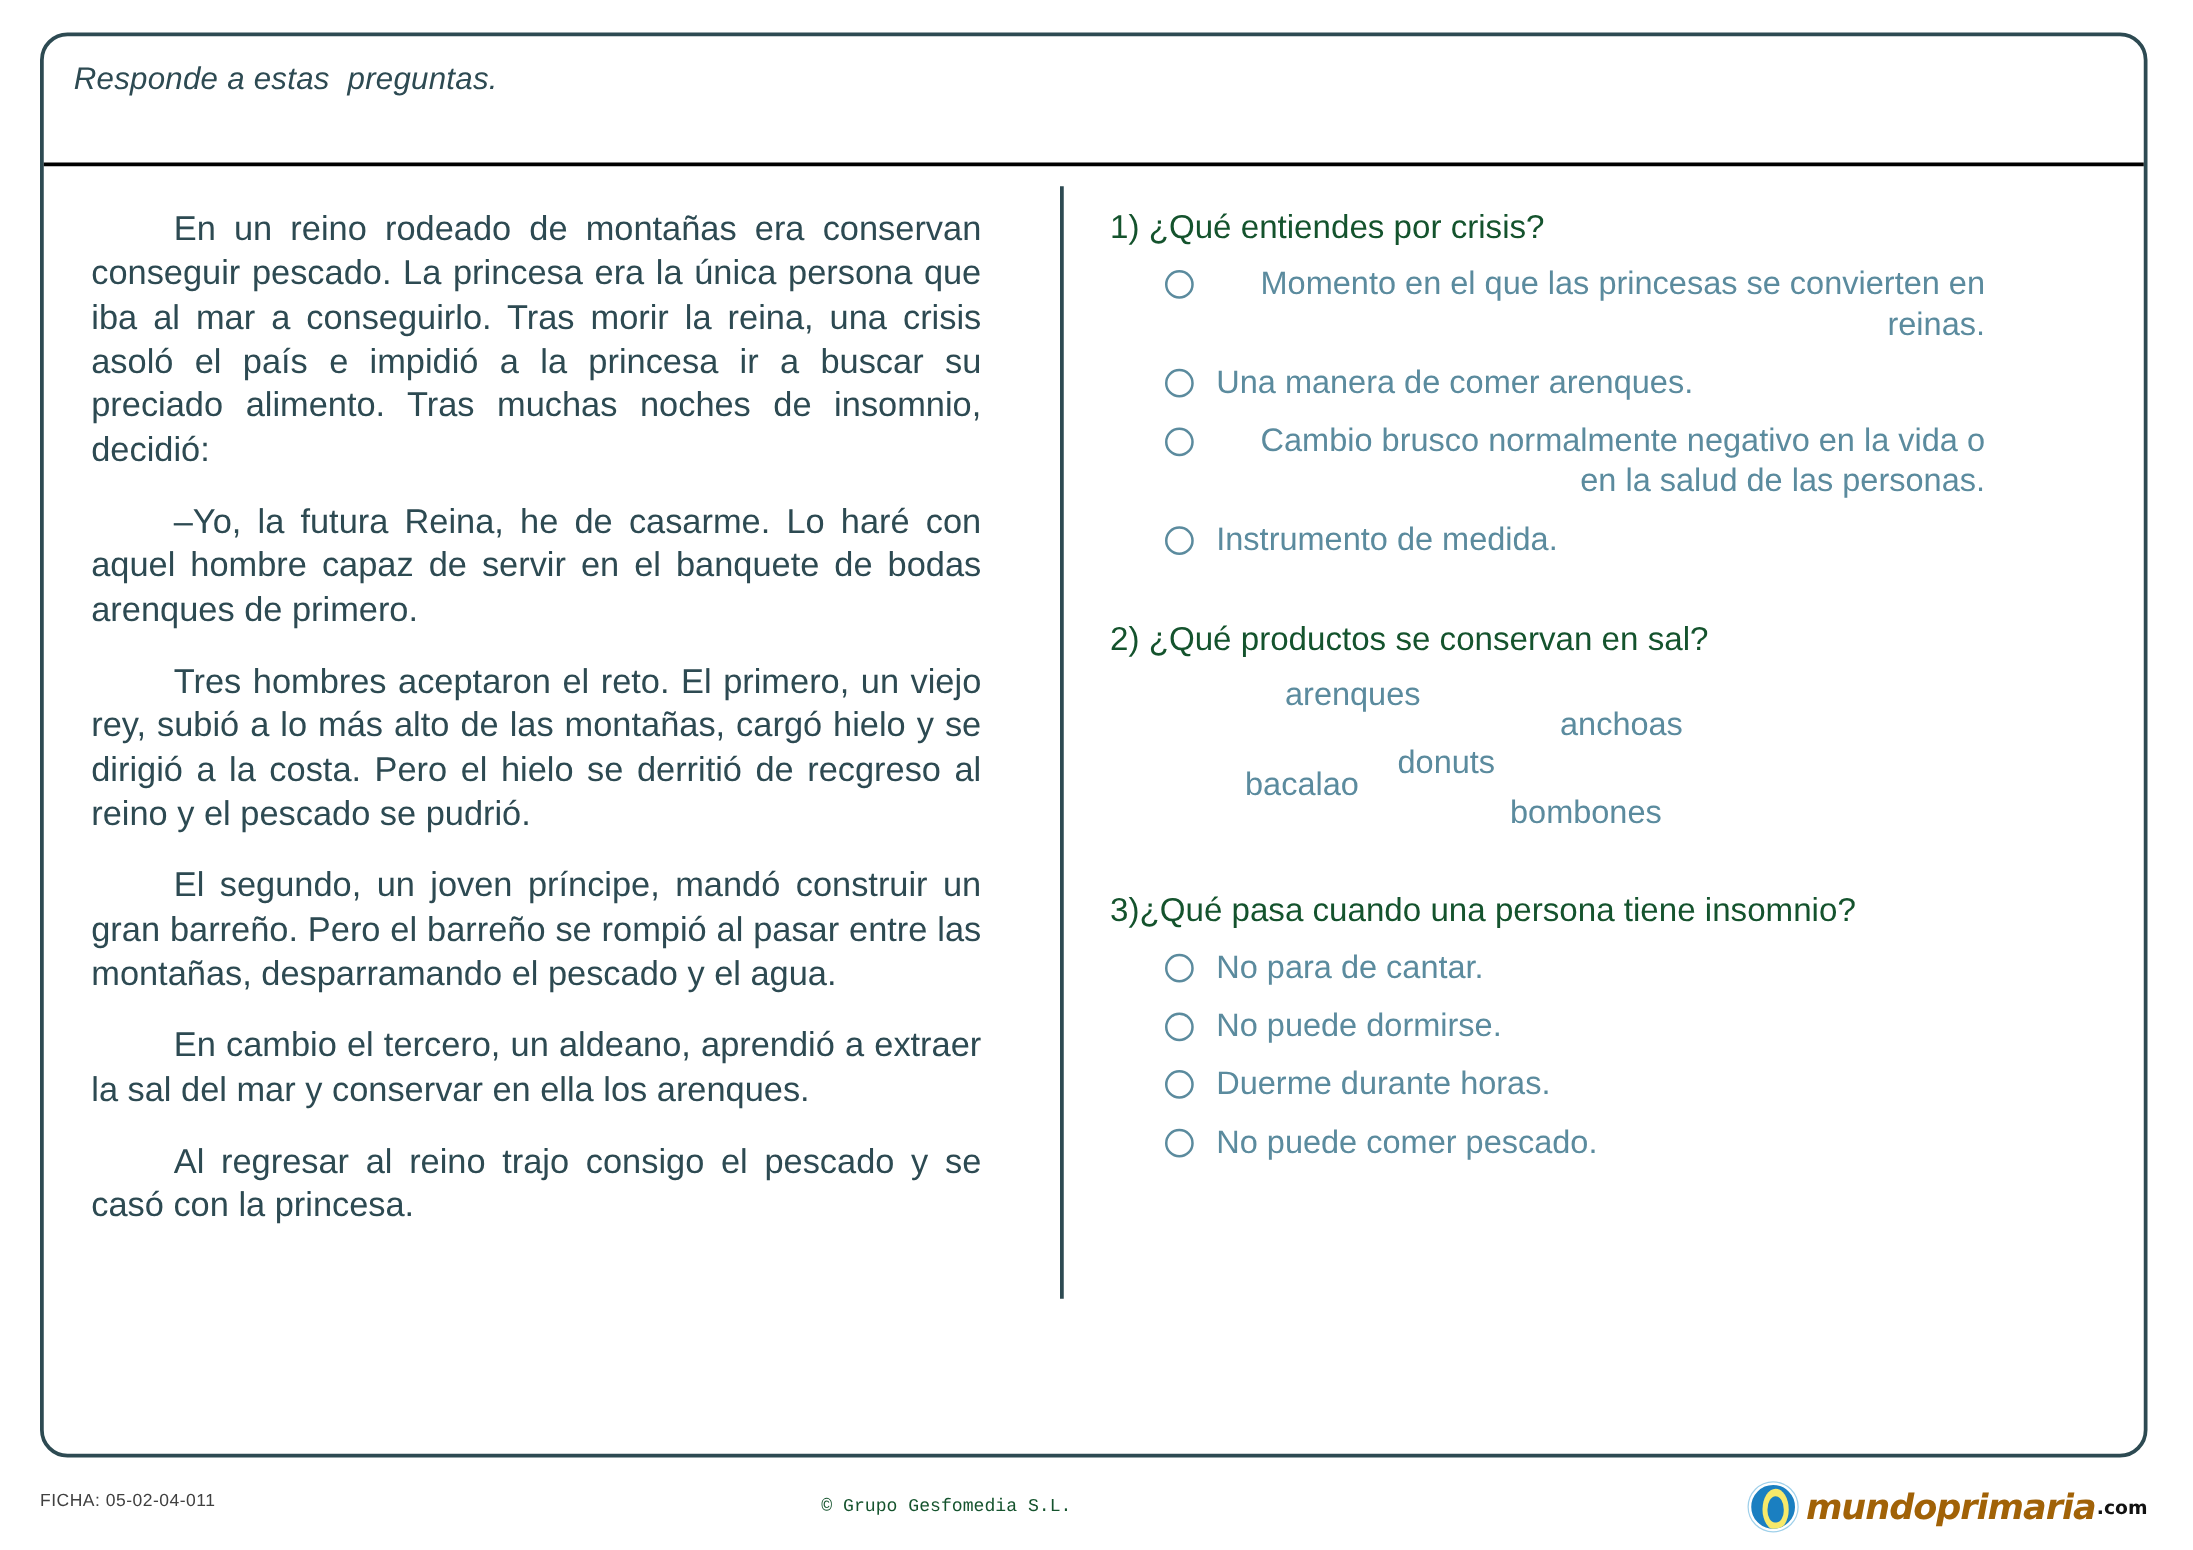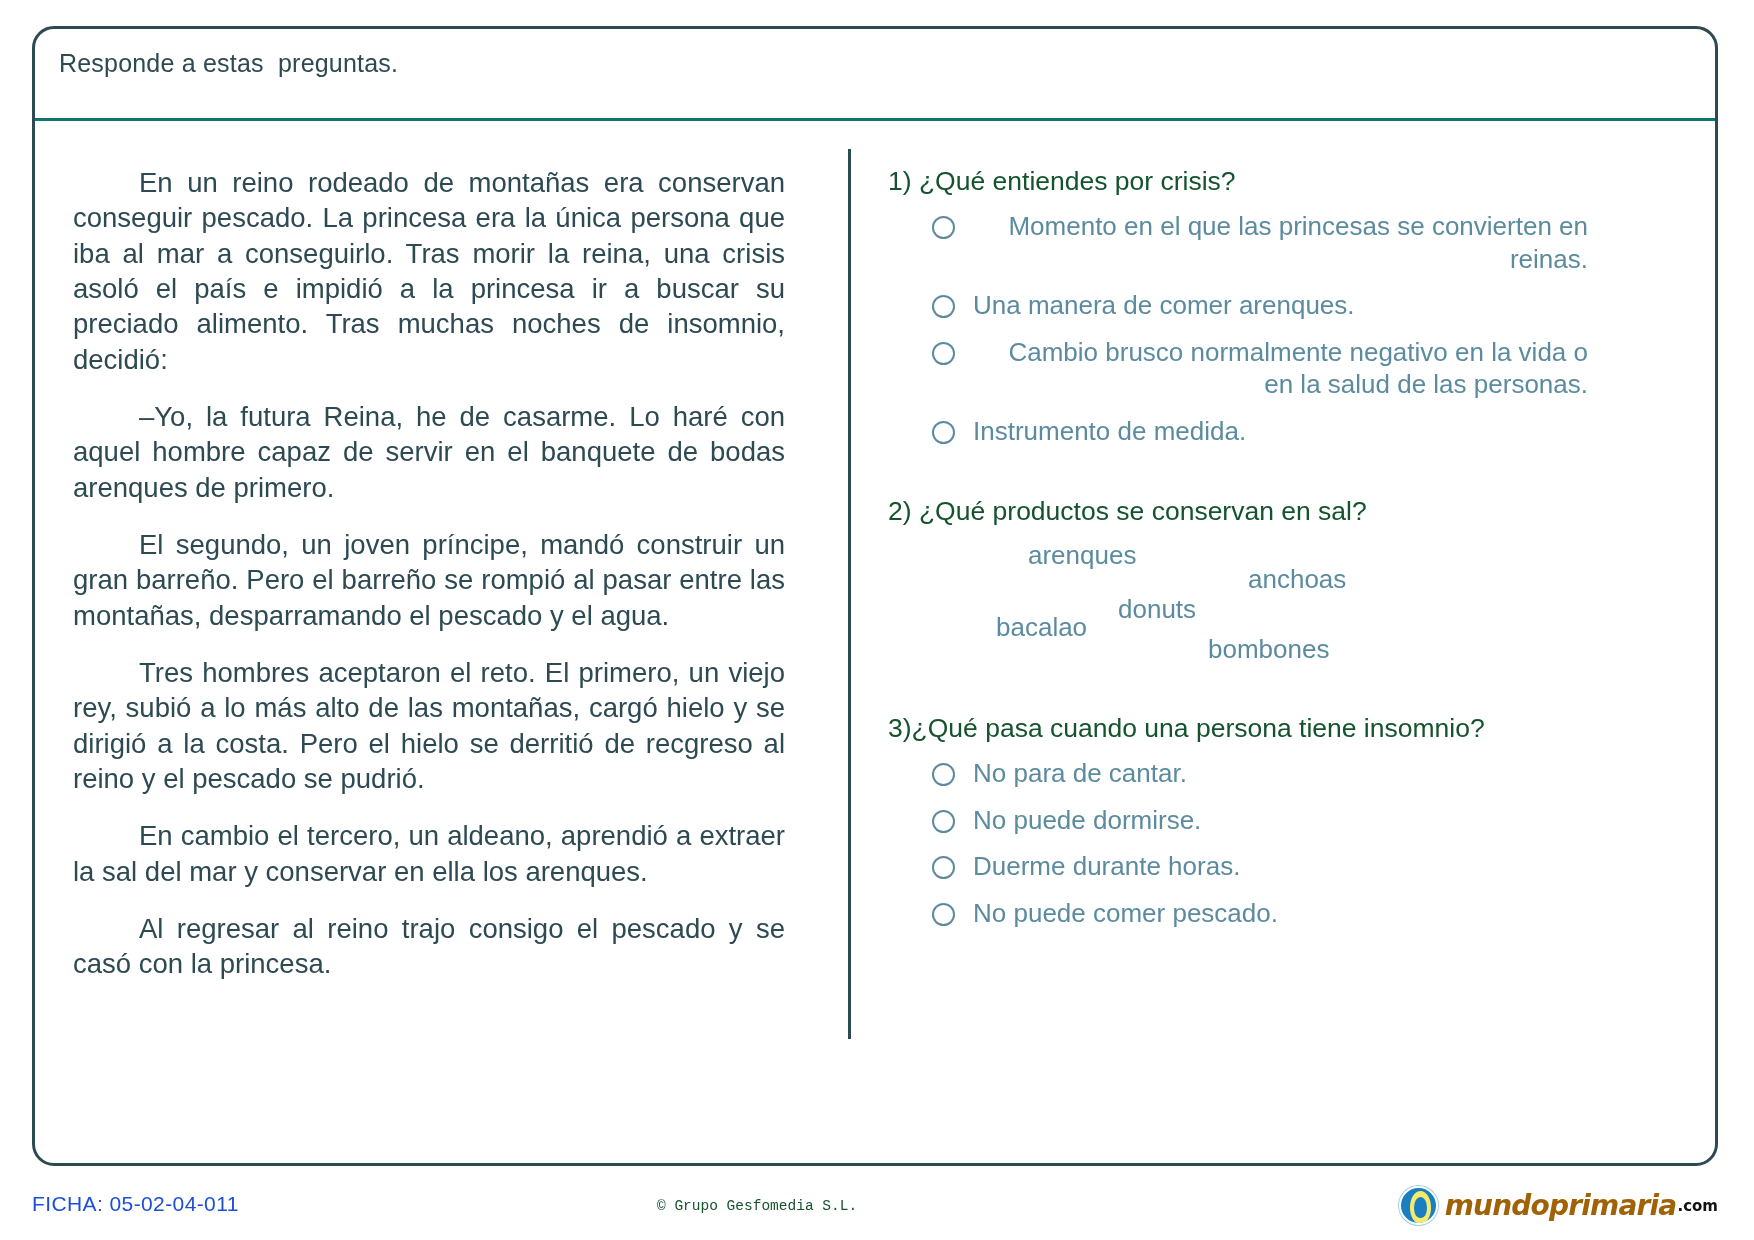--- a/index.html
+++ b/index.html
@@ -27,23 +27,24 @@
     box-sizing: border-box;
     background: #ffffff;
   }
 
   
   .header {
     position: absolute;
     left: 0;
     top: 0;
     right: 0;
-    height: 92px;
-    border-bottom: 3px solid #0f766e;
+    height: 104px;
+    border-bottom: 3px solid #000000;
     box-sizing: border-box;
+    font-style: italic;
   }
   .header-text {
     position: absolute;
     left: 24px;
     top: 20px;
     font-size: 25px;
     color: #2d4a52;
     letter-spacing: 0.2px;
     white-space: pre;
   }
@@ -150,22 +151,22 @@
     position: absolute;
     left: 32px;
     top: 1186px;
     width: 1686px;
     height: 46px;
   }
   .ficha {
     position: absolute;
     left: 0;
     top: 6px;
-    font-size: 21px;
-    color: #1d4ed8;
+    font-size: 14px;
+    color: #404040;
     letter-spacing: 0.4px;
   }
   .copyright {
     position: absolute;
     left: 625px;
     top: 12px;
     font-size: 14.5px;
     color: #14532d;
     font-family: Liberation Mono, monospace;
   }
@@ -229,22 +230,22 @@
     <div class="header-text">Responde a estas  preguntas.</div>
   </div>
 
   <div class="body-area">
 
     <div class="col-divider"></div>
 
     <div class="story">
       <p>En un reino rodeado de montañas era conservan conseguir pescado. La princesa era la única persona que iba al mar a conseguirlo. Tras morir la reina, una crisis asoló el país e impidió a la princesa ir a buscar su preciado alimento. Tras muchas noches de insomnio, decidió:</p>
       <p>–Yo, la futura Reina, he de casarme. Lo haré con aquel hombre capaz de servir en el banquete de bodas arenques de primero.</p>
+      <p>Tres hombres aceptaron el reto. El primero, un viejo rey, subió a lo más alto de las montañas, cargó hielo y se dirigió a la costa. Pero el hielo se derritió de recgreso al reino y el pescado se pudrió.</p>
       <p>El segundo, un joven príncipe, mandó construir un gran barreño. Pero el barreño se rompió al pasar entre las montañas, desparramando el pescado y el agua.</p>
-      <p>Tres hombres aceptaron el reto. El primero, un viejo rey, subió a lo más alto de las montañas, cargó hielo y se dirigió a la costa. Pero el hielo se derritió de recgreso al reino y el pescado se pudrió.</p>
       <p>En cambio el tercero, un aldeano, aprendió a extraer la sal del mar y conservar en ella los arenques.</p>
       <p>Al regresar al reino trajo consigo el pescado y se casó con la princesa.</p>
     </div>
 
     <div class="questions">
 
       <div class="question-block">
         <div class="q-text">1) ¿Qué entiendes por crisis?</div>
         <ul class="options">
           <li class="option">

